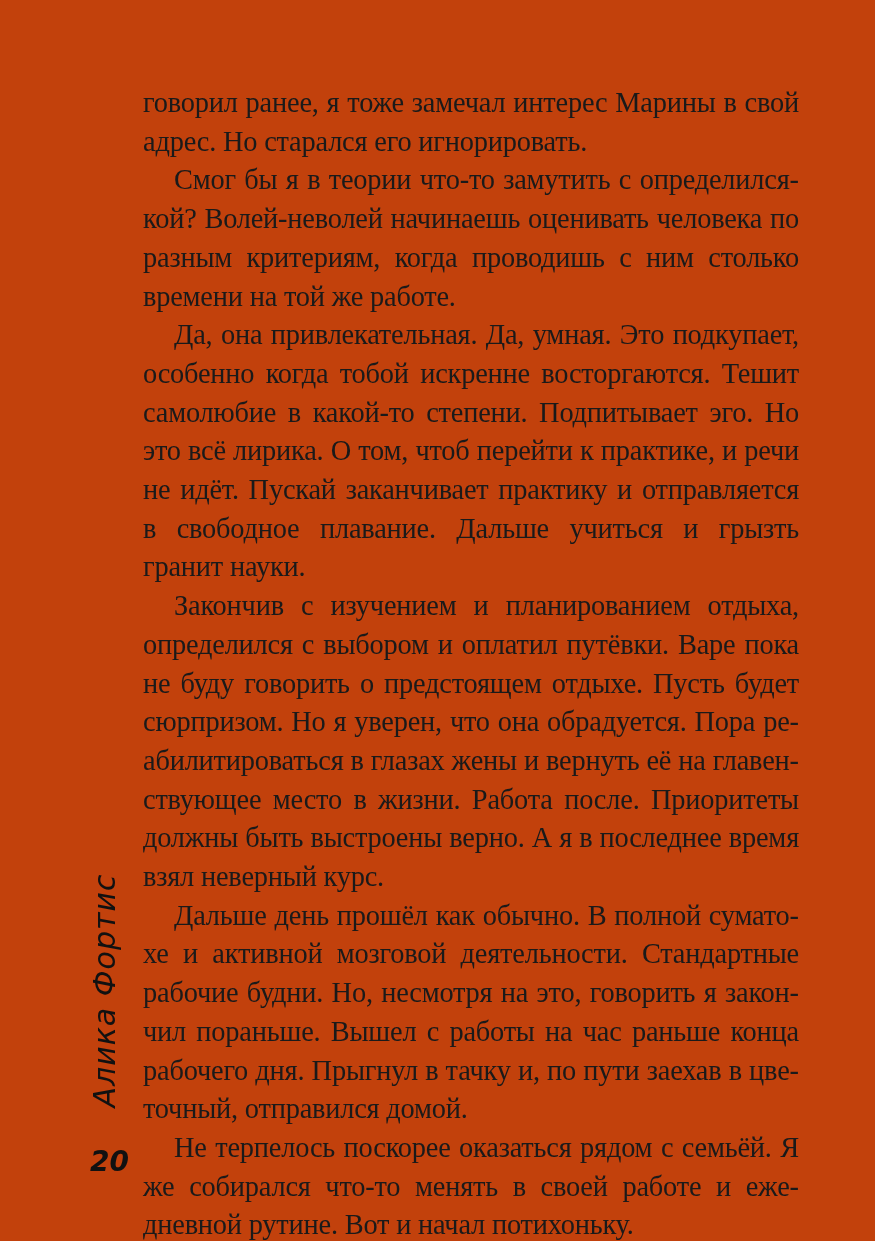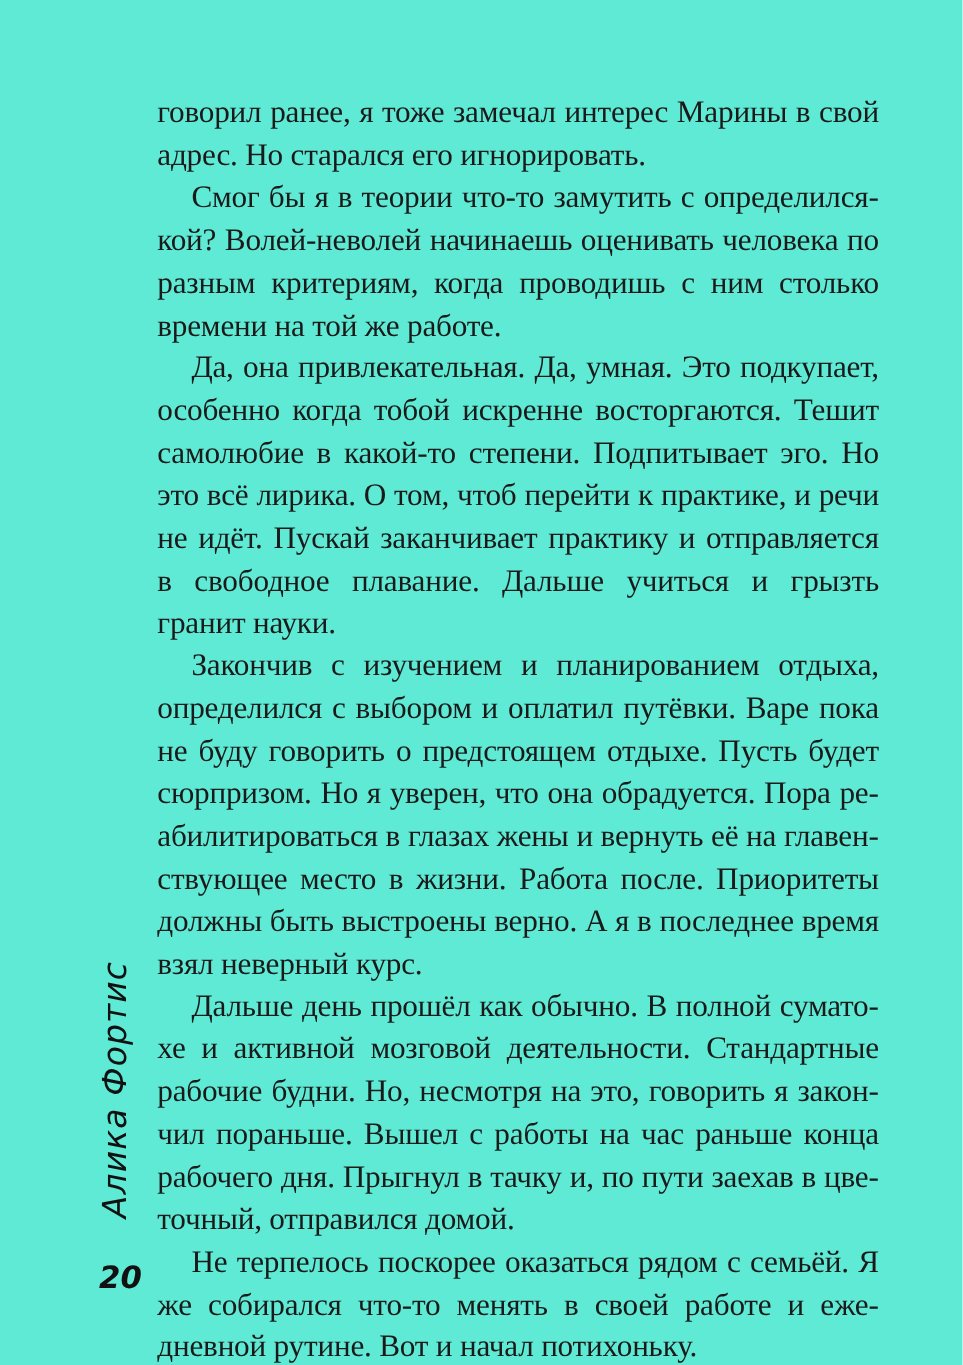--- a/index.html
+++ b/index.html
@@ -12,21 +12,21 @@
       height: 1241px;
       position: relative;
       overflow: hidden;
       font-family: "Liberation Serif", "DejaVu Serif", serif;
       color: #1a1a1a;
     }
     .page {
       position: absolute;
       left: 0; top: 0;
       width: 875px; height: 1241px;
-      background: #5eead4;
+      background: #c2410c;
     }
     .text-block {
       position: absolute;
       left: 143px;
       top: 84px;
       width: 656px;
       font-size: 28.4px;
       line-height: 38.7px;
       text-align: justify;
       letter-spacing: -0.2px;

